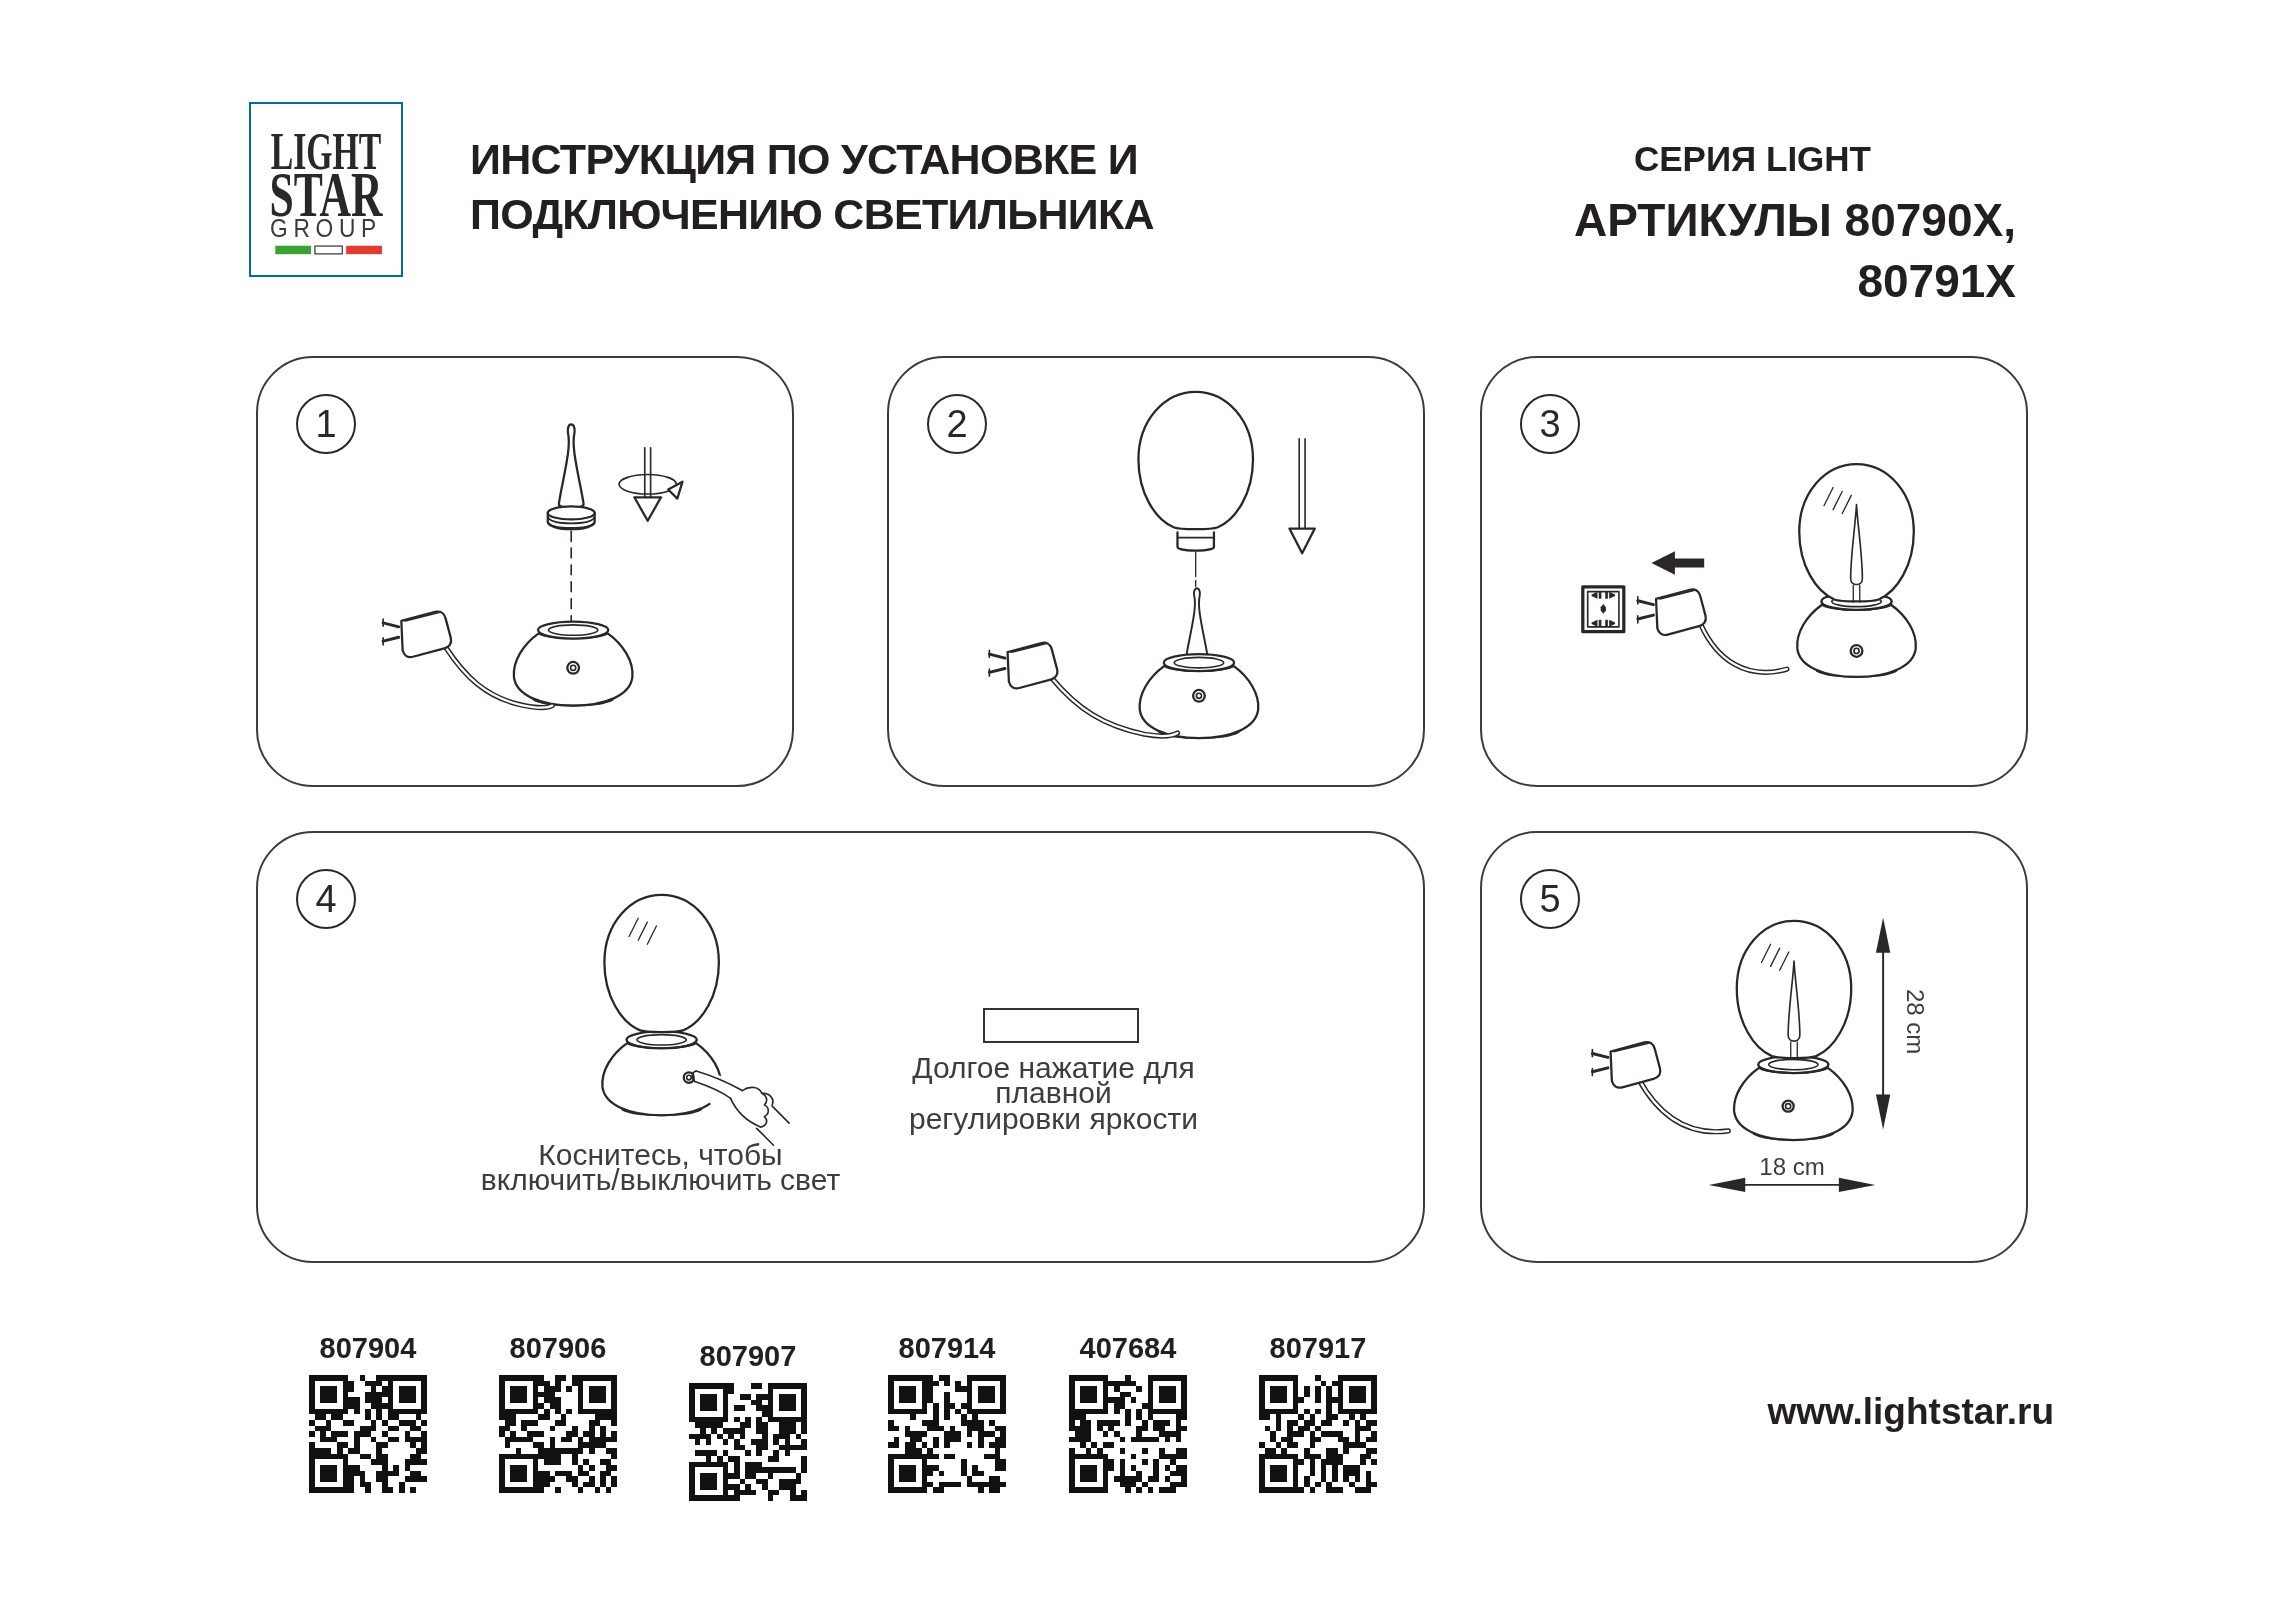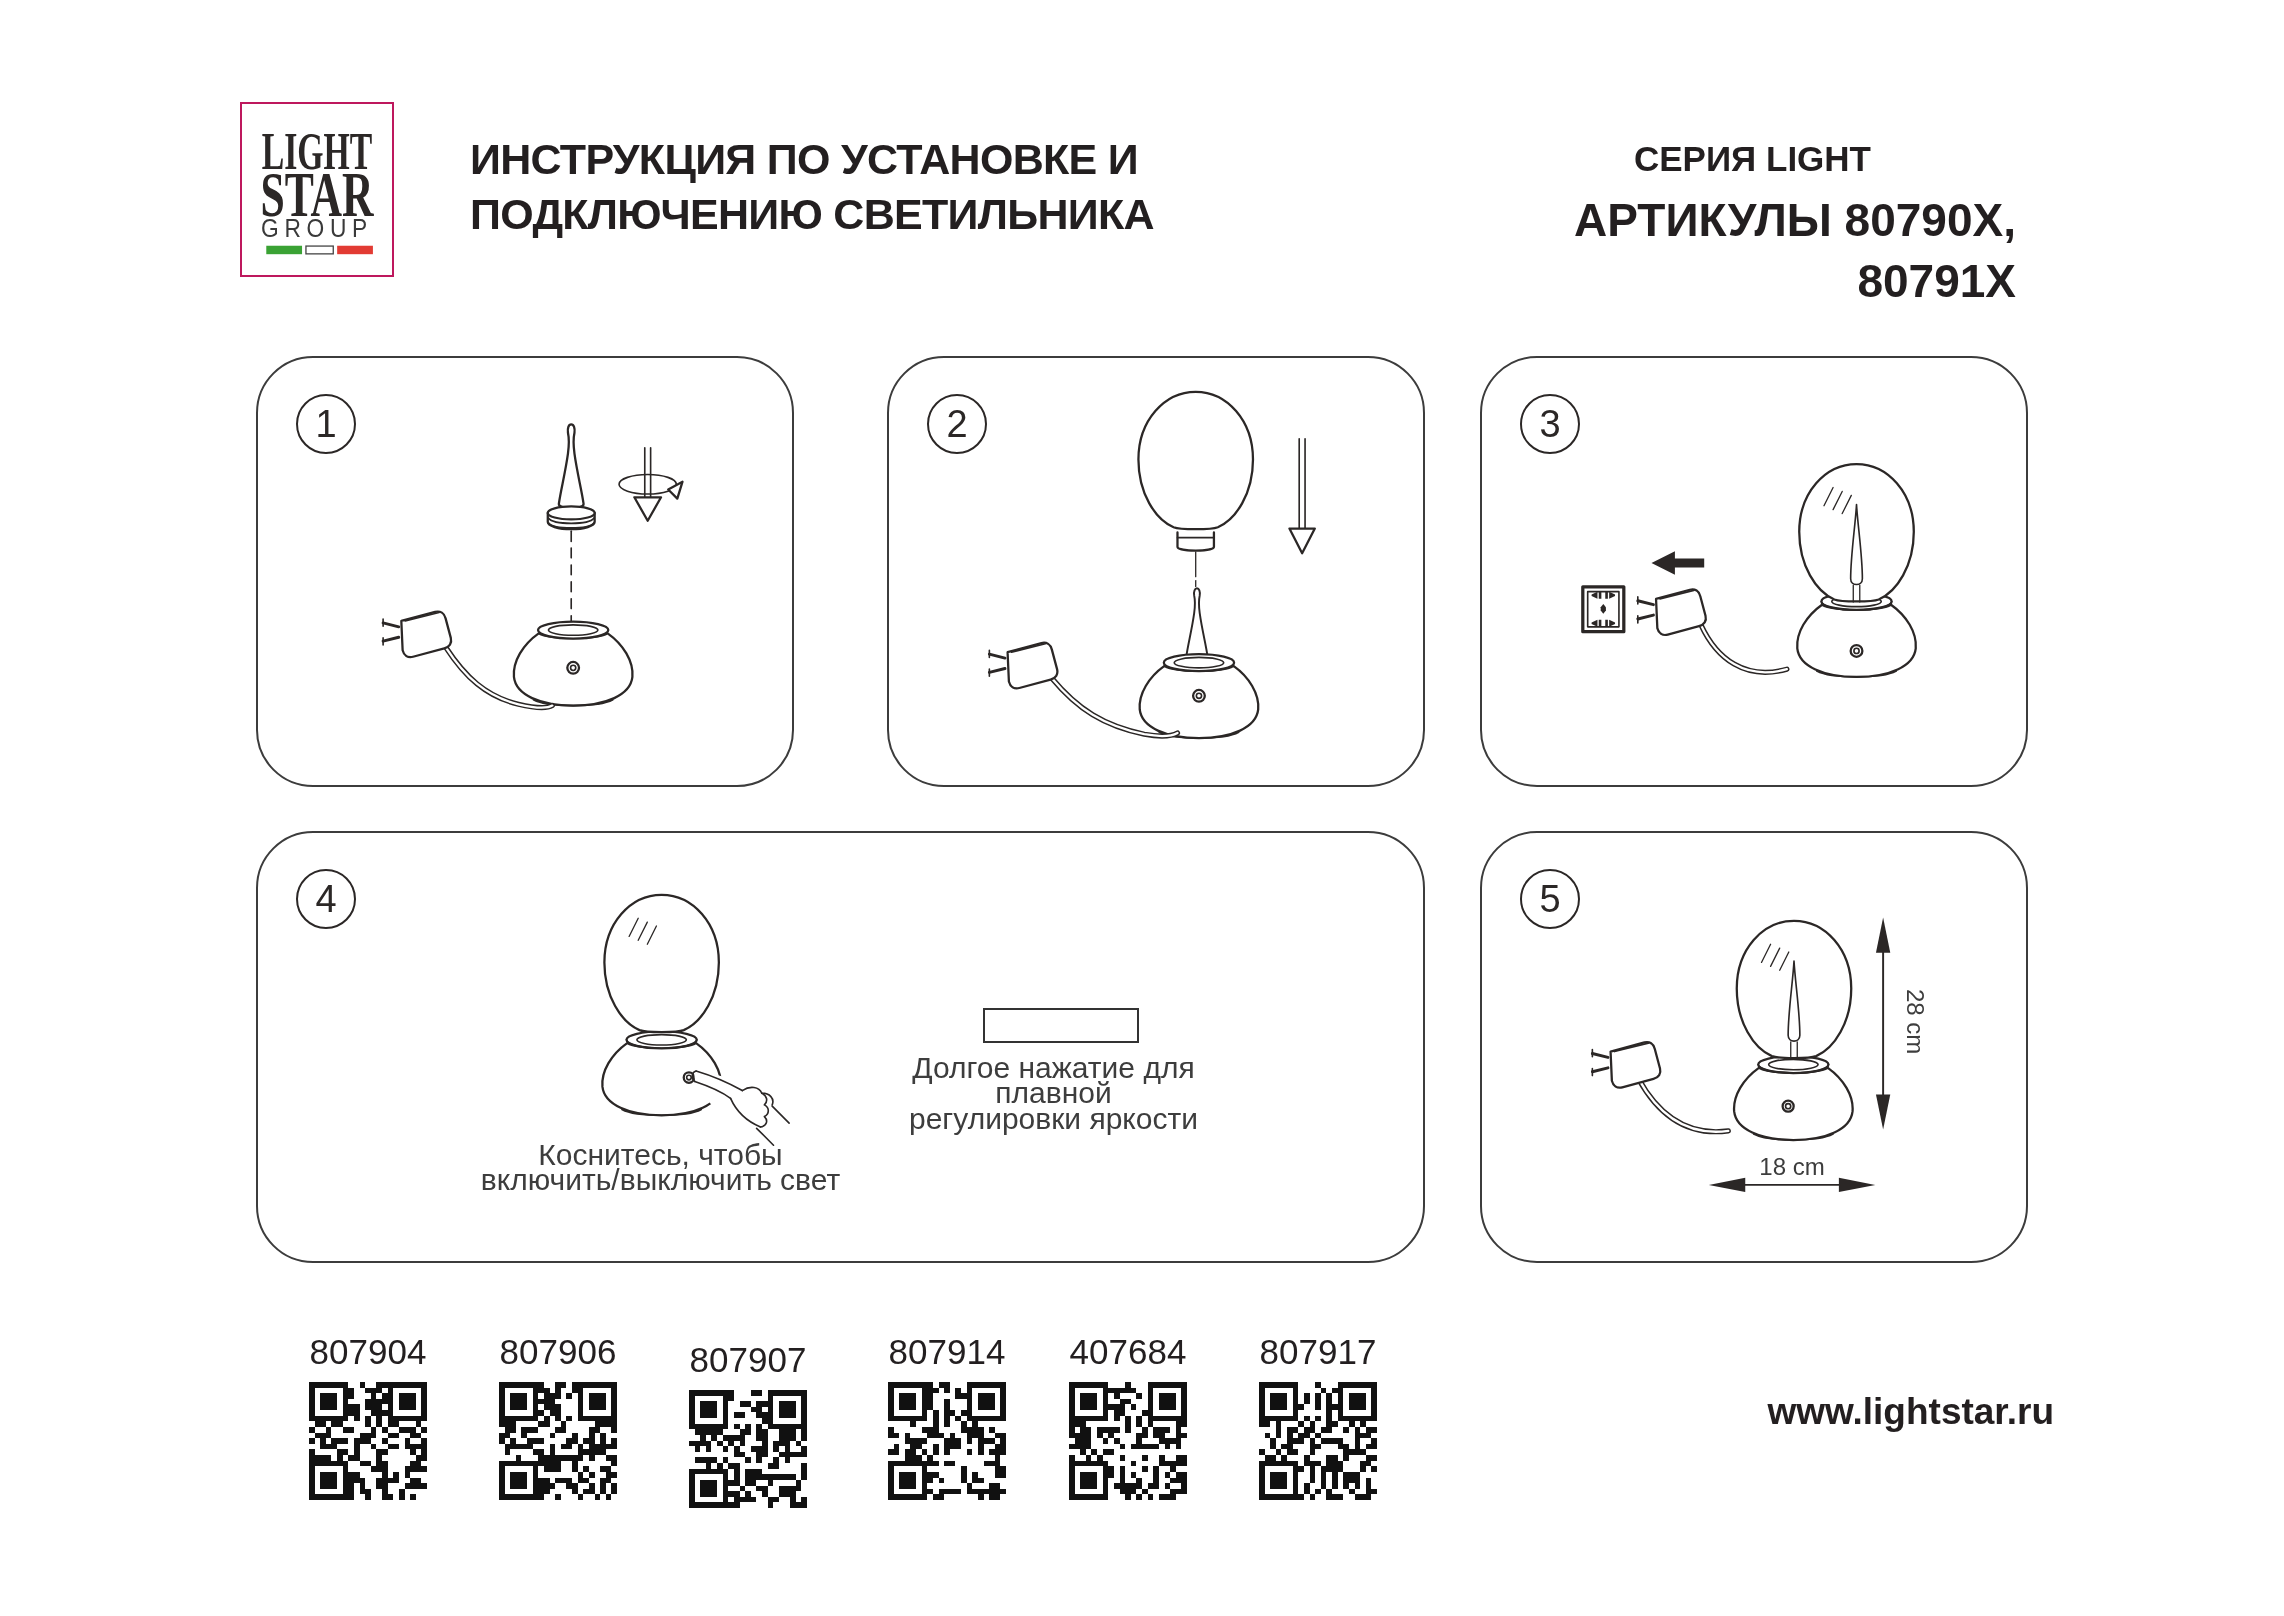--- a/index.html
+++ b/index.html
@@ -6,21 +6,21 @@
     --ink:#2b2726; --panel-border:#3c3c3c; --caption:#3d3d3d;
     --flag-green:#3aa234; --flag-red:#e23b33; --qr:#111111;
   }
   html,body{margin:0;padding:0;}
   body{
     width:2284px;height:1616px;position:relative;background:#ffffff;
     font-family:"Liberation Sans",sans-serif;color:var(--ink);overflow:hidden;
   }
   .abs{position:absolute;}
   
-  .logo-box{left:240px;top:102px;width:150px;height:171px;border:2px solid #be185d;}
+  .logo-box{left:249px;top:102px;width:150px;height:171px;border:2px solid #0369a1;}
   .title{left:470px;top:132px;font-size:43px;font-weight:700;line-height:55px;letter-spacing:-0.7px;color:#231f20;white-space:nowrap;}
   .series{left:1489px;top:139px;width:527px;text-align:center;font-size:35px;font-weight:700;color:#231f20;}
   .articles{left:1489px;top:190px;width:527px;text-align:right;font-size:46px;font-weight:700;line-height:61px;color:#231f20;}
   
   .panel{position:absolute;border:2.6px solid var(--panel-border);border-radius:57px;background:#fff;}
   .panel svg.ill{position:absolute;left:0;top:0;width:100%;height:100%;}
   .badge{position:absolute;left:38px;top:36px;width:56px;height:56px;border:2px solid var(--ink);
          border-radius:50%;display:flex;align-items:center;justify-content:center;
          font-size:38px;font-weight:400;color:var(--ink);}
   
@@ -30,21 +30,21 @@
   .fill{fill:var(--ink);stroke:none;}
   .cable-o{stroke:var(--ink);stroke-width:8;fill:none;stroke-linecap:round;}
   .cable-i{stroke:#fff;stroke-width:3.5;fill:none;stroke-linecap:round;}
   .dimtxt{font-family:"Liberation Sans",sans-serif;font-size:37px;fill:var(--caption);}
   
   .cap{position:absolute;text-align:center;font-size:30px;line-height:25.4px;color:var(--caption);}
   .longpress-rect{position:absolute;border:2px solid #333;background:#fff;}
   
   .articles-row{left:0;top:1332px;width:1530px;height:195px;}
   .article-col{position:absolute;width:190px;text-align:center;}
-  .article-number{font-size:35px;font-weight:400;color:#231f20;letter-spacing:0px;}
+  .article-number{font-size:29px;font-weight:700;color:#231f20;letter-spacing:0px;}
   .article-col svg{display:block;margin:10.4px auto 0 auto;}
   .site{left:1527px;top:1391px;width:527px;text-align:right;font-size:37px;font-weight:700;color:#231f20;}
 </style>
 </head>
 <body>
 
 <svg width="0" height="0" style="position:absolute" aria-hidden="true">
   <defs>
     <g id="sym-egg">
       <path class="ln" d="M88,0 C136,0 176,44 176,104 C176,156 150,196 122,208 C112,212 64,212 54,208 C26,196 0,156 0,104 C0,44 40,0 88,0 Z"></path>

